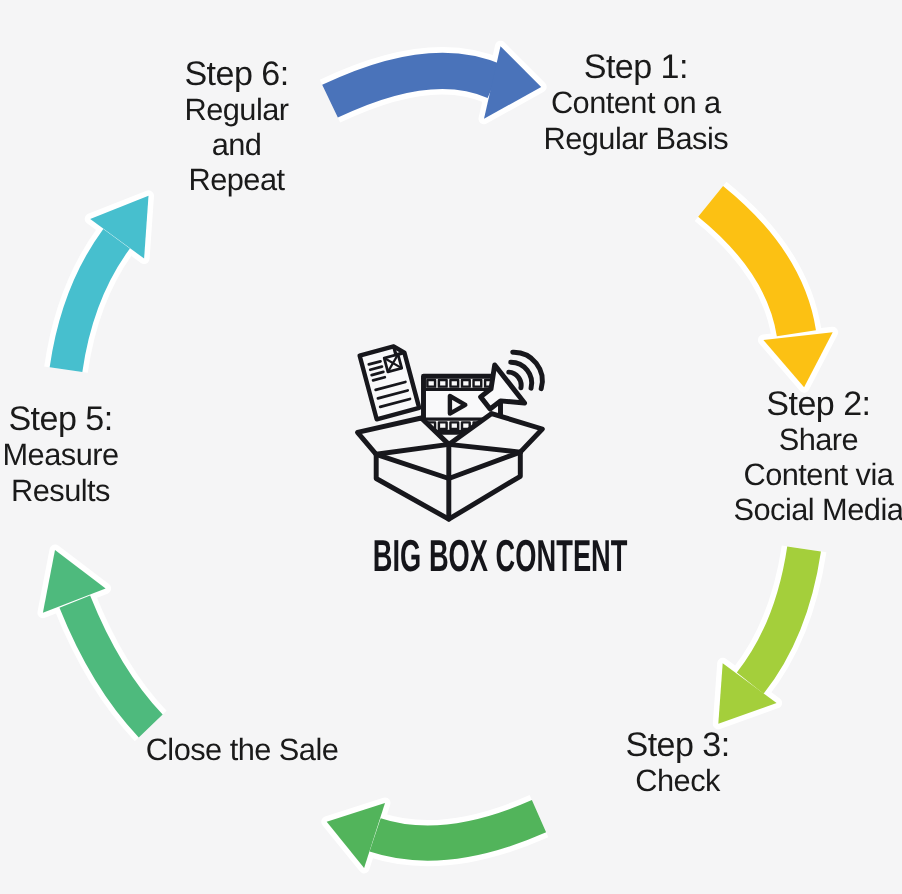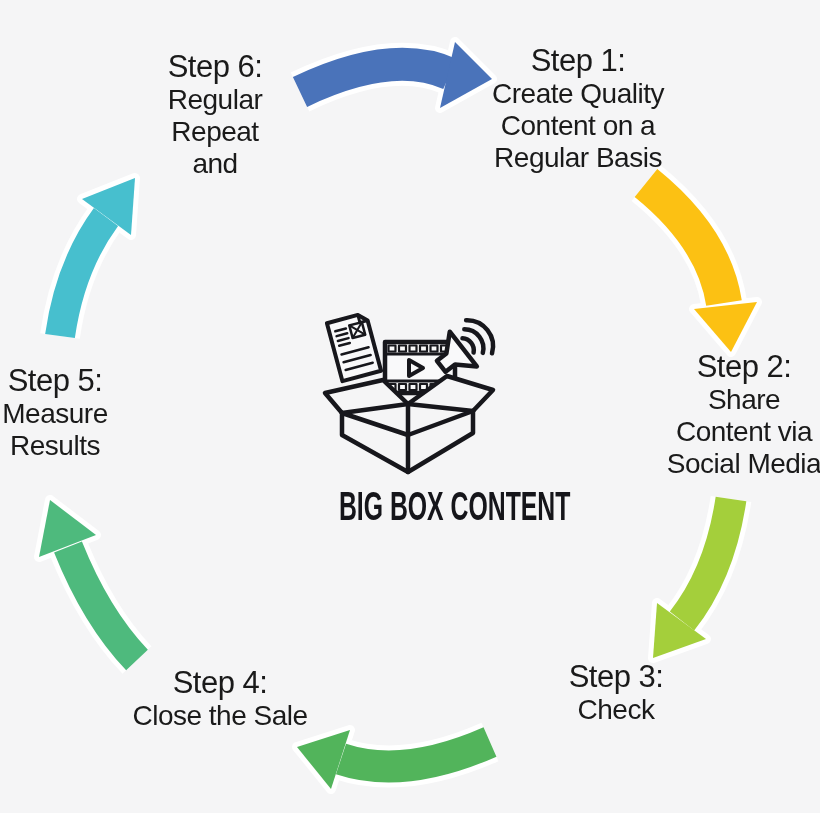--- a/index.html
+++ b/index.html
@@ -154,52 +154,50 @@
         <path class="ink" stroke-width="4.5" d="M42,113 L108,104 L173,111"></path>
         <path class="ink" stroke-width="4.5" d="M42,113 L108,135 L173,111"></path>
         <path class="ink" stroke-width="4.5" d="M108,104 L108,172"></path>
         <path class="ink" stroke-width="4.5" d="M42,113 L42,135 L108,172 L173,133 L173,111"></path>
       </g>
     </g>
   </svg>
 
   <div class="step step-1">
     <div class="step-title">Step 1:</div>
-    <div class="step-line">Create Quality</div>
     <div class="step-line">Content on a</div>
     <div class="step-line">Regular Basis</div>
   </div>
 
   <div class="step step-2">
     <div class="step-title">Step 2:</div>
     <div class="step-line">Share</div>
     <div class="step-line">Content via</div>
     <div class="step-line">Social Media</div>
   </div>
 
   <div class="step step-3">
     <div class="step-title">Step 3:</div>
     <div class="step-line">Check</div>
   </div>
 
   <div class="step step-4">
-    <div class="step-title">Step 4:</div>
     <div class="step-line">Close the Sale</div>
   </div>
 
   <div class="step step-5">
     <div class="step-title">Step 5:</div>
     <div class="step-line">Measure</div>
     <div class="step-line">Results</div>
   </div>
 
   <div class="step step-6">
     <div class="step-title">Step 6:</div>
     <div class="step-line">Regular</div>
+    <div class="step-line">and</div>
     <div class="step-line">Repeat</div>
-    <div class="step-line">and</div>
   </div>
 
   <div id="brand-text">
     <span>BIG BOX CONTENT</span>
   </div>
 
 </div>
 
 </body></html>

